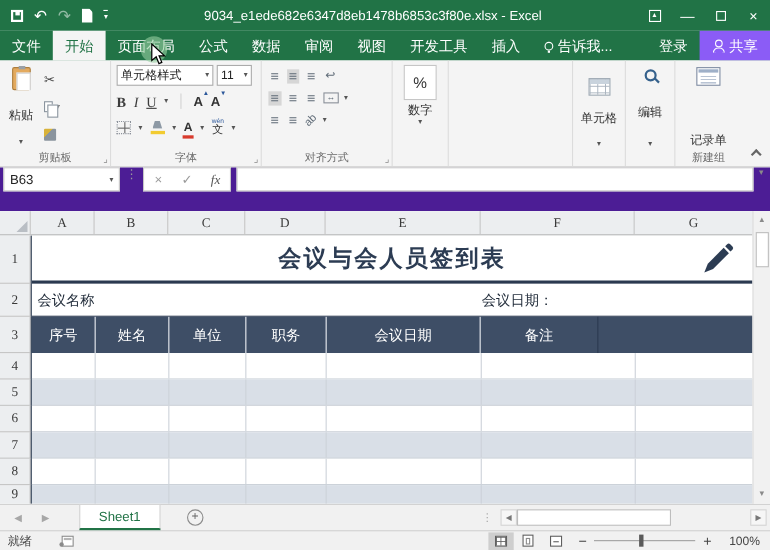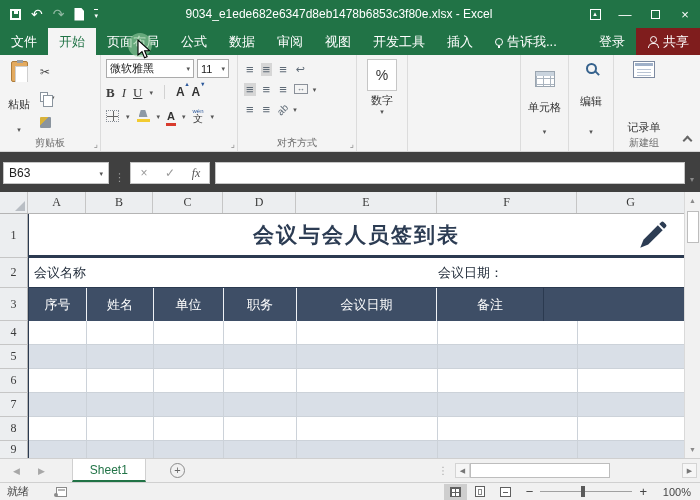--- a/index.html
+++ b/index.html
@@ -16,21 +16,21 @@
 .qcaret{font-size:7px;border-top:1px solid #fff;padding-top:2px;line-height:1}
 .titletext{flex:1;text-align:center;font-size:12px;white-space:nowrap;overflow:hidden;color:#fff}
 .wincontrols{display:flex;height:100%}
 .winbtn{width:30px;display:flex;align-items:center;justify-content:center;font-size:13px;color:#fff}
 .rdispicon{width:11px;height:11px;border:1px solid #fff;display:flex;align-items:flex-start;justify-content:center;font-size:7px;line-height:1}
 .maxicon{width:9px;height:9px;border:1px solid #fff;display:inline-block}
 
 .tabrow{height:27px;background:#217346;display:flex;align-items:stretch;color:#fff;font-size:13px}
 .rtab{padding:0 11px;display:flex;align-items:center;white-space:nowrap}
 .rtab.active{background:#f4f4f4;color:#217346}
-.rtab.share{background:#7f1d1d;gap:4px}
+.rtab.share{background:#8b5cf6;gap:4px}
 .tabspacer{flex:1}
 .bulb{width:8px;height:8px;border:1px solid #fff;border-radius:50%;position:relative;margin-right:4px;display:inline-block}
 .bulb::after{content:'';position:absolute;left:2px;bottom:-3px;width:2px;height:2px;background:#fff}
 .person{width:12px;height:12px;position:relative;display:inline-block}
 .person::before{content:'';position:absolute;left:3px;top:0;width:5px;height:5px;border:1px solid #fff;border-radius:50%}
 .person::after{content:'';position:absolute;left:1px;bottom:0;width:9px;height:4px;border:1px solid #fff;border-bottom:none;border-radius:5px 5px 0 0}
 
 .ribbon{height:97px;background:#f4f4f4;border-bottom:1px solid #d5d5d5;display:flex;position:relative}
 .rgroup{position:relative;border-right:1px solid #dcdcdc;flex-shrink:0}
 .glabel{position:absolute;bottom:1px;left:0;right:0;text-align:center;font-size:10px;color:#6a6a6a}
@@ -82,21 +82,21 @@
 .cellsicon{width:20px;height:16px;border:1px solid #9aa5b0;background-color:#fff;background-image:linear-gradient(#c9d3dd 0 4px,transparent 4px),linear-gradient(to right,#aab4bf 1px,transparent 1px),linear-gradient(to bottom,#aab4bf 1px,transparent 1px);background-size:100% 100%,7px 6px,7px 6px}
 .magicon{width:11px;height:11px;border:2px solid #35618c;border-radius:50%;position:relative;margin-top:4px}
 .magicon::after{content:'';position:absolute;width:6px;height:2px;background:#35618c;transform:rotate(45deg);right:-5px;bottom:-2px}
 .formicon{width:22px;height:17px;border:1px solid #7d8aa0;background:#fff;position:relative;margin-top:2px}
 .formicon::before{content:'';position:absolute;top:1px;left:1px;right:1px;height:3px;background:#9fb0c8}
 .formicon::after{content:'';position:absolute;top:7px;left:3px;right:3px;height:7px;background:repeating-linear-gradient(#b9c4d4 0 1px,transparent 1px 3px)}
 .collapse{position:absolute;right:9px;bottom:8px;width:8px;height:8px}
 .collapse::before{content:'';position:absolute;left:1px;top:2px;width:5px;height:5px;border-top:2px solid #666;border-left:2px solid #666;transform:rotate(45deg)}
 .vdiv{width:1px;background:#d2d2d2;margin:3px 4px}
 
-.fbar{height:40px;background:#404040;display:flex;align-items:flex-end;padding:0 6px 8px 3px}
+.fbar{height:40px;background:#4c1d95;display:flex;align-items:flex-start;padding:0 6px 8px 3px}
 .namebox{width:106px;height:22px;background:#fff;border:1px solid #c6c6c6;display:flex;align-items:center;justify-content:space-between;font-size:12px;color:#222;padding:0 5px}
 .fdots{color:#9a9a9a;margin:0 5px;font-size:11px}
 .fbtns{height:22px;background:#fff;border:1px solid #c6c6c6;display:flex;align-items:center}
 .fbtn{width:26px;text-align:center;color:#9a9a9a;font-size:12px}
 .fxbtn{font-family:"Liberation Serif",serif;font-style:italic;color:#555}
 .finput{flex:1;height:22px;background:#fff;border:1px solid #c6c6c6;margin-left:5px}
 .fexp{color:#8a8a8a;font-size:8px;margin-left:5px}
 
 .gridwrap{height:266px;display:flex;background:#fff}
 .gridmain{width:684px;display:flex;flex-direction:column}
@@ -227,21 +227,21 @@
       </div>
     </div>
     <span class="glabel">剪贴板</span>
     <span class="launcher">⌟</span>
   </div>
 
   <div class="rgroup" style="width:137px">
     <div style="padding:4px 5px 16px">
       <div class="fontrow">
         <div class="fontsel">
-            <span>微软雅黑</span>
+            <span>单元格样式</span>
             <span class="dd">▾</span>
           </div>
         <div class="sizesel">
             <span>11</span>
             <span class="dd">▾</span>
           </div>
       </div>
       <div class="fmtrow">
         <span class="g bb">B</span>
         <span class="g ii">I</span>
@@ -258,20 +258,21 @@
         <span class="dd">▾</span>
         <span class="fcolor">A</span>
         <span class="dd">▾</span>
         <span class="phon">
             <span class="t">wén</span>
             <span class="b">文</span>
           </span>
         <span class="dd">▾</span>
       </div>
     </div>
+    <span class="glabel">字体</span>
     <span class="launcher">⌟</span>
   </div>
 
   <div class="rgroup" style="width:119px">
     <div style="padding:4px 6px 16px">
       <div class="alrow">
         <span class="alico">≡</span>
         <span class="alico on">≡</span>
         <span class="alico">≡</span>
         <span class="alico" style="font-size:11px">↩</span>

